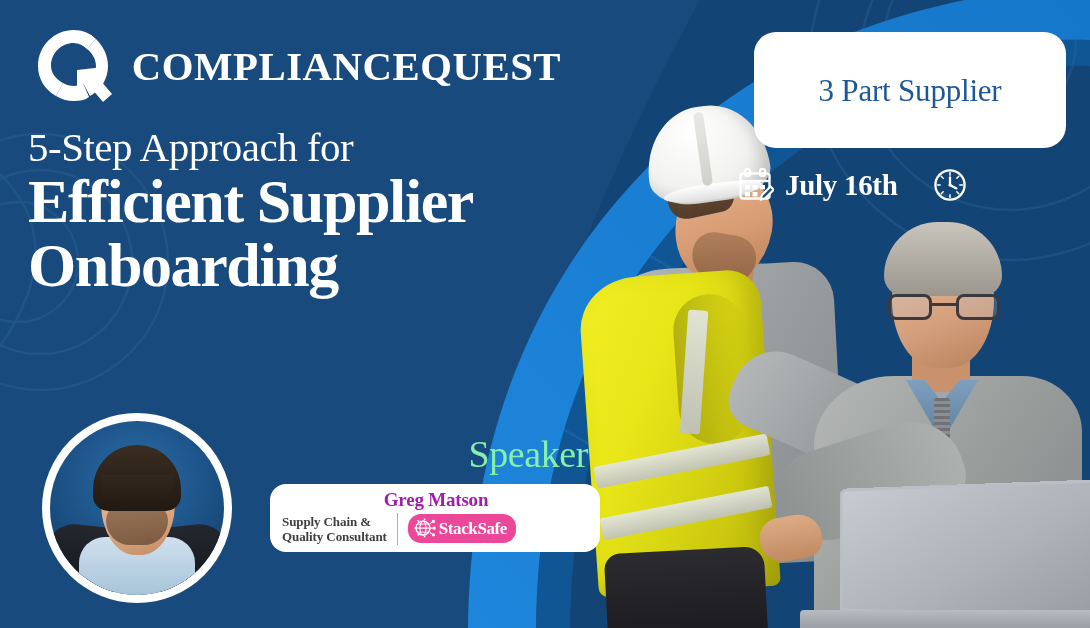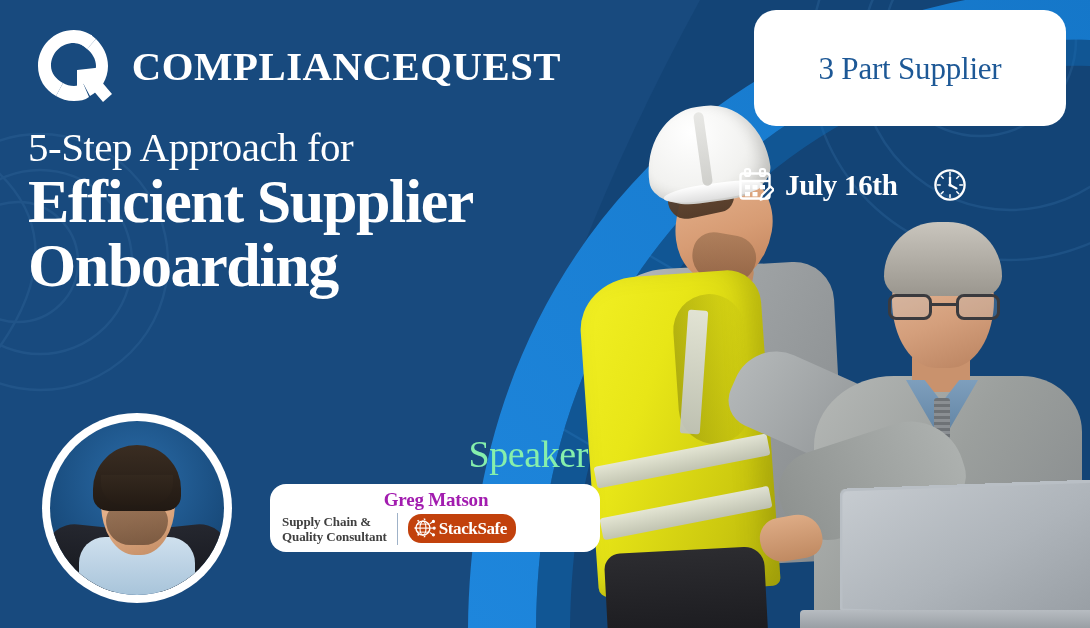--- a/index.html
+++ b/index.html
@@ -189,21 +189,21 @@
   }
 
   
   .photo-fade {
     position:absolute; left:0; right:0; bottom:0; height:0;
   }
 
   
   .webinar-badge {
     position: absolute;
-    left: 754px; top: 10px;
+    left: 754px; top: 32px;
     width: 312px; height: 116px;
     background: #ffffff;
     border-radius: 22px;
     display: flex;
     flex-direction: column;
     align-items: center;
     justify-content: center;
     line-height: 1;
   }
   .webinar-badge .line1 {
@@ -326,21 +326,21 @@
     width: 1px;
     height: 32px;
     background: #9fb2c8;
     flex: none;
   }
   .sc-logo {
     flex: none;
     display: flex;
     align-items: center;
     gap: 3px;
-    background: #c2410c;
+    background: #ec4899;
     border-radius: 13px;
     padding: 3px 9px 3px 5px;
   }
   .sc-logo-text {
     color: #ffffff;
     font-size: 17px;
     font-weight: 700;
     letter-spacing: -.4px;
   }
 

